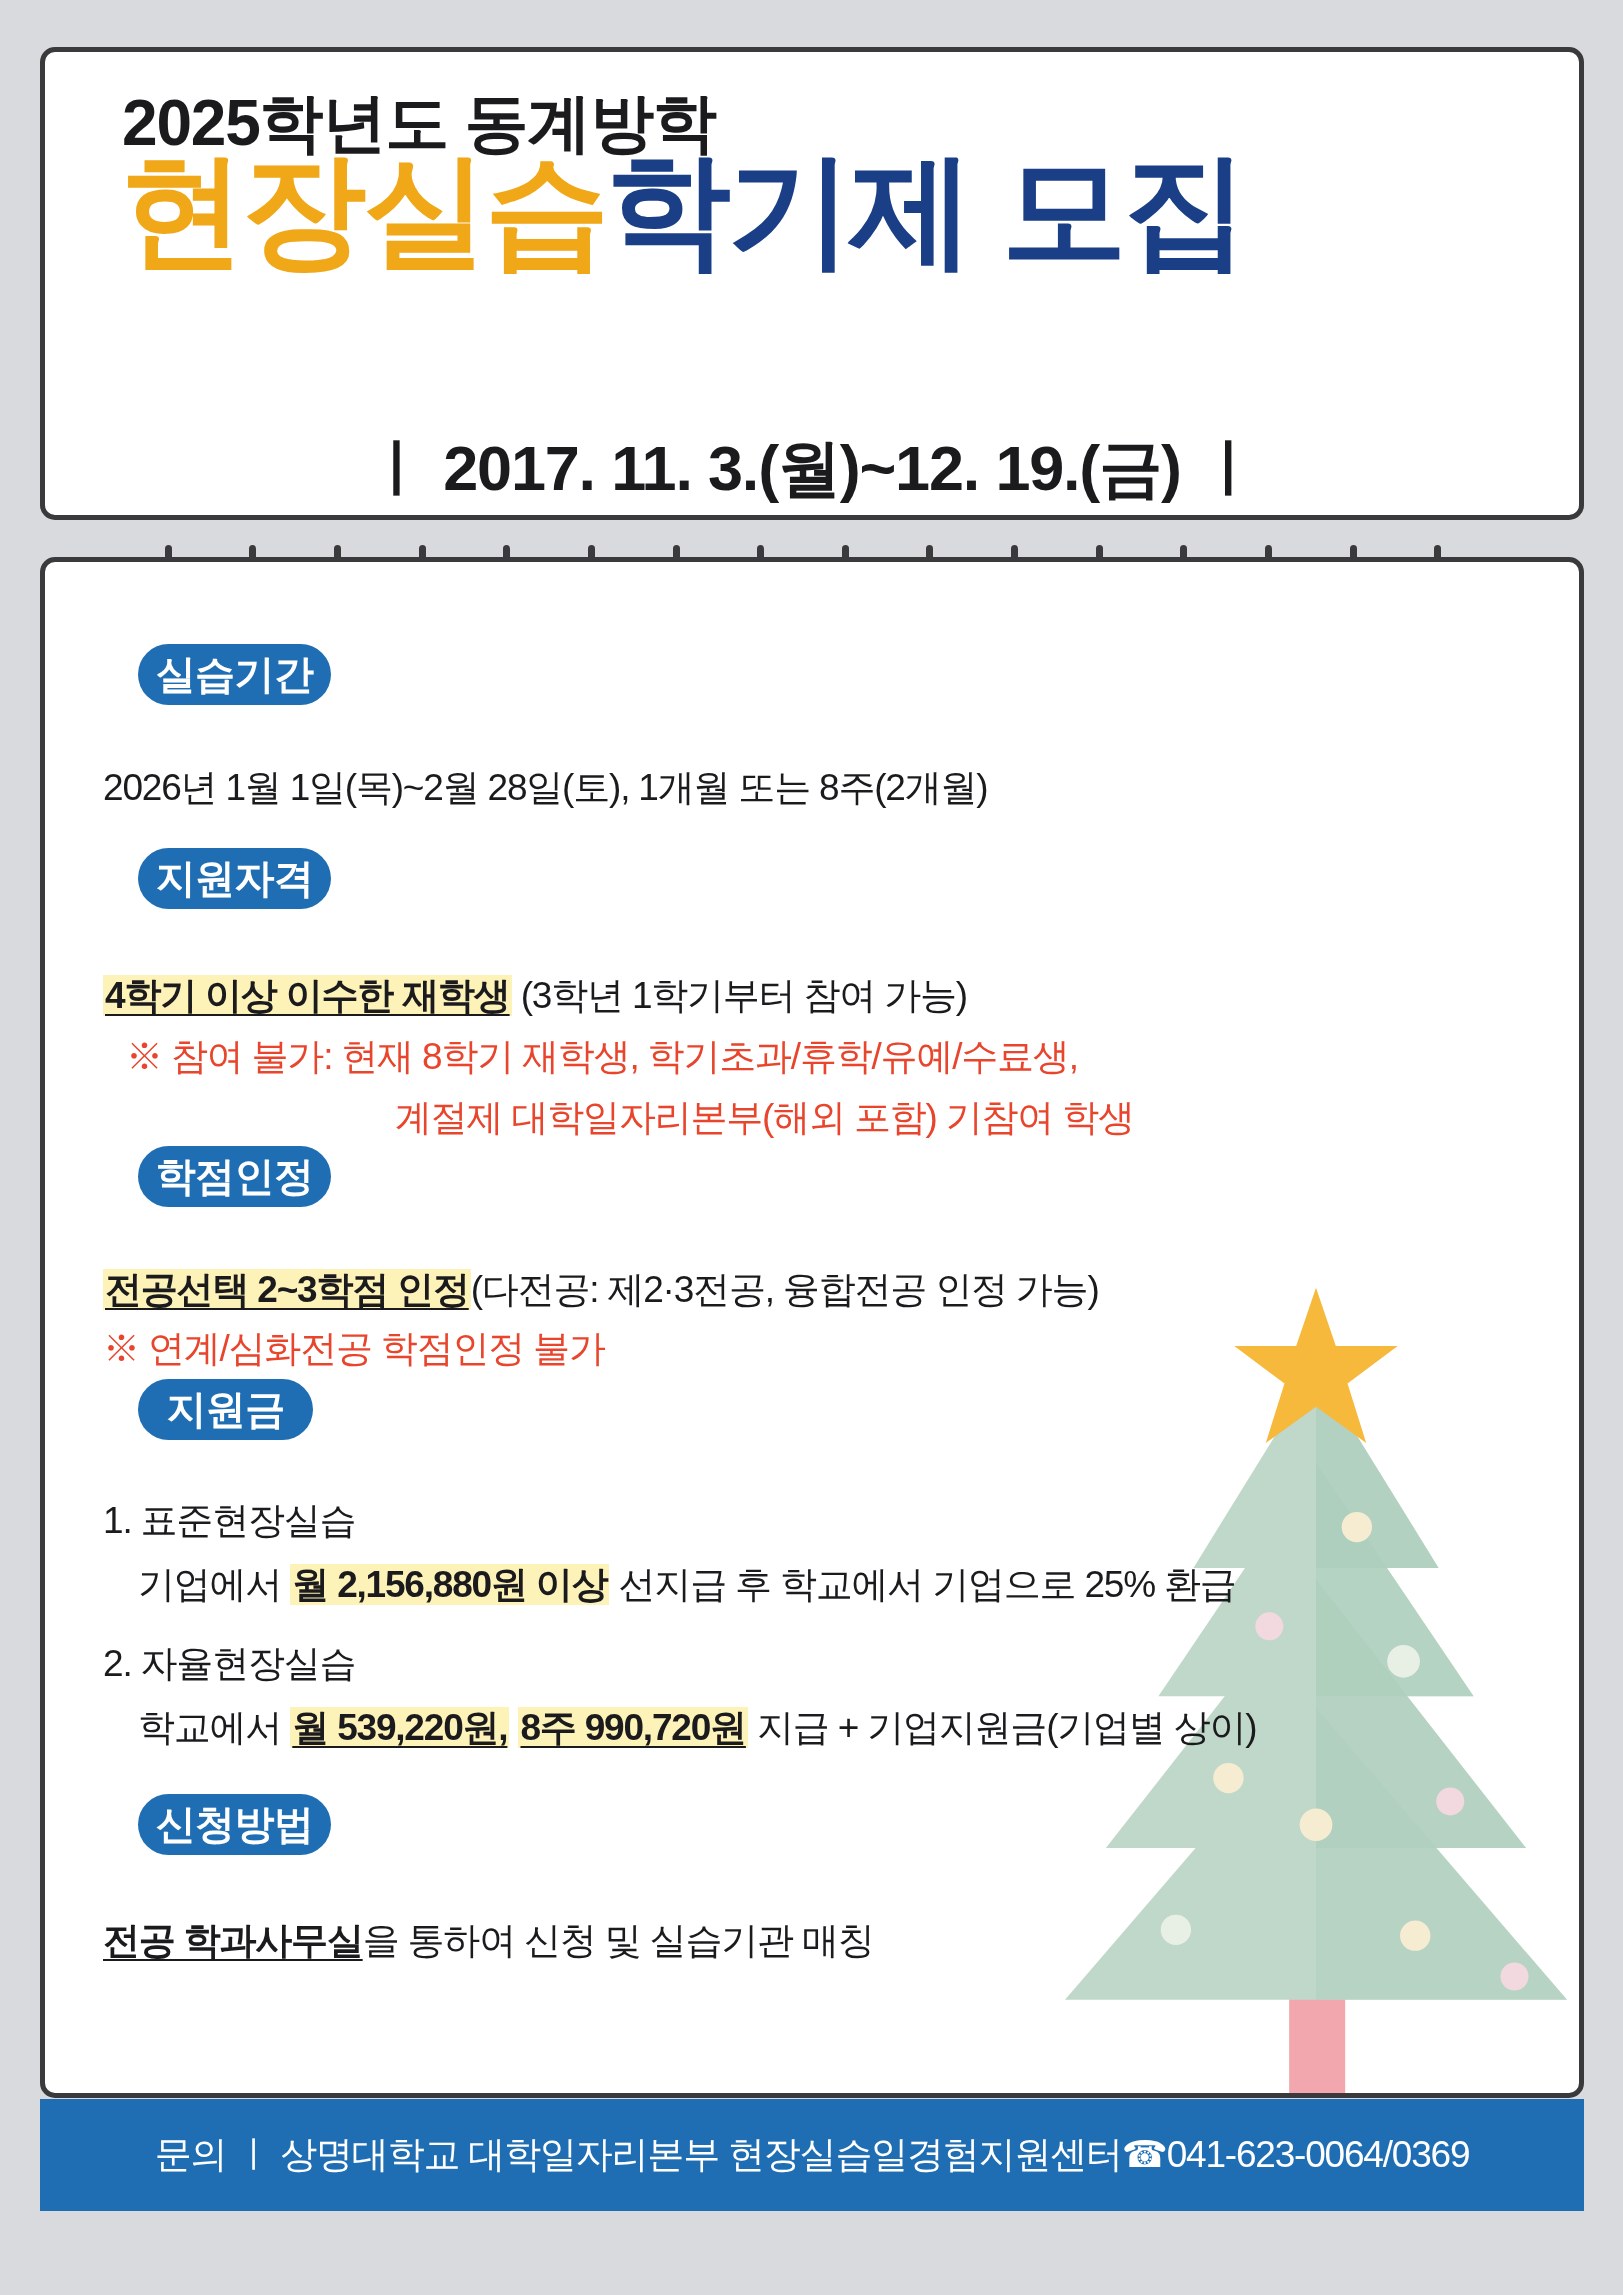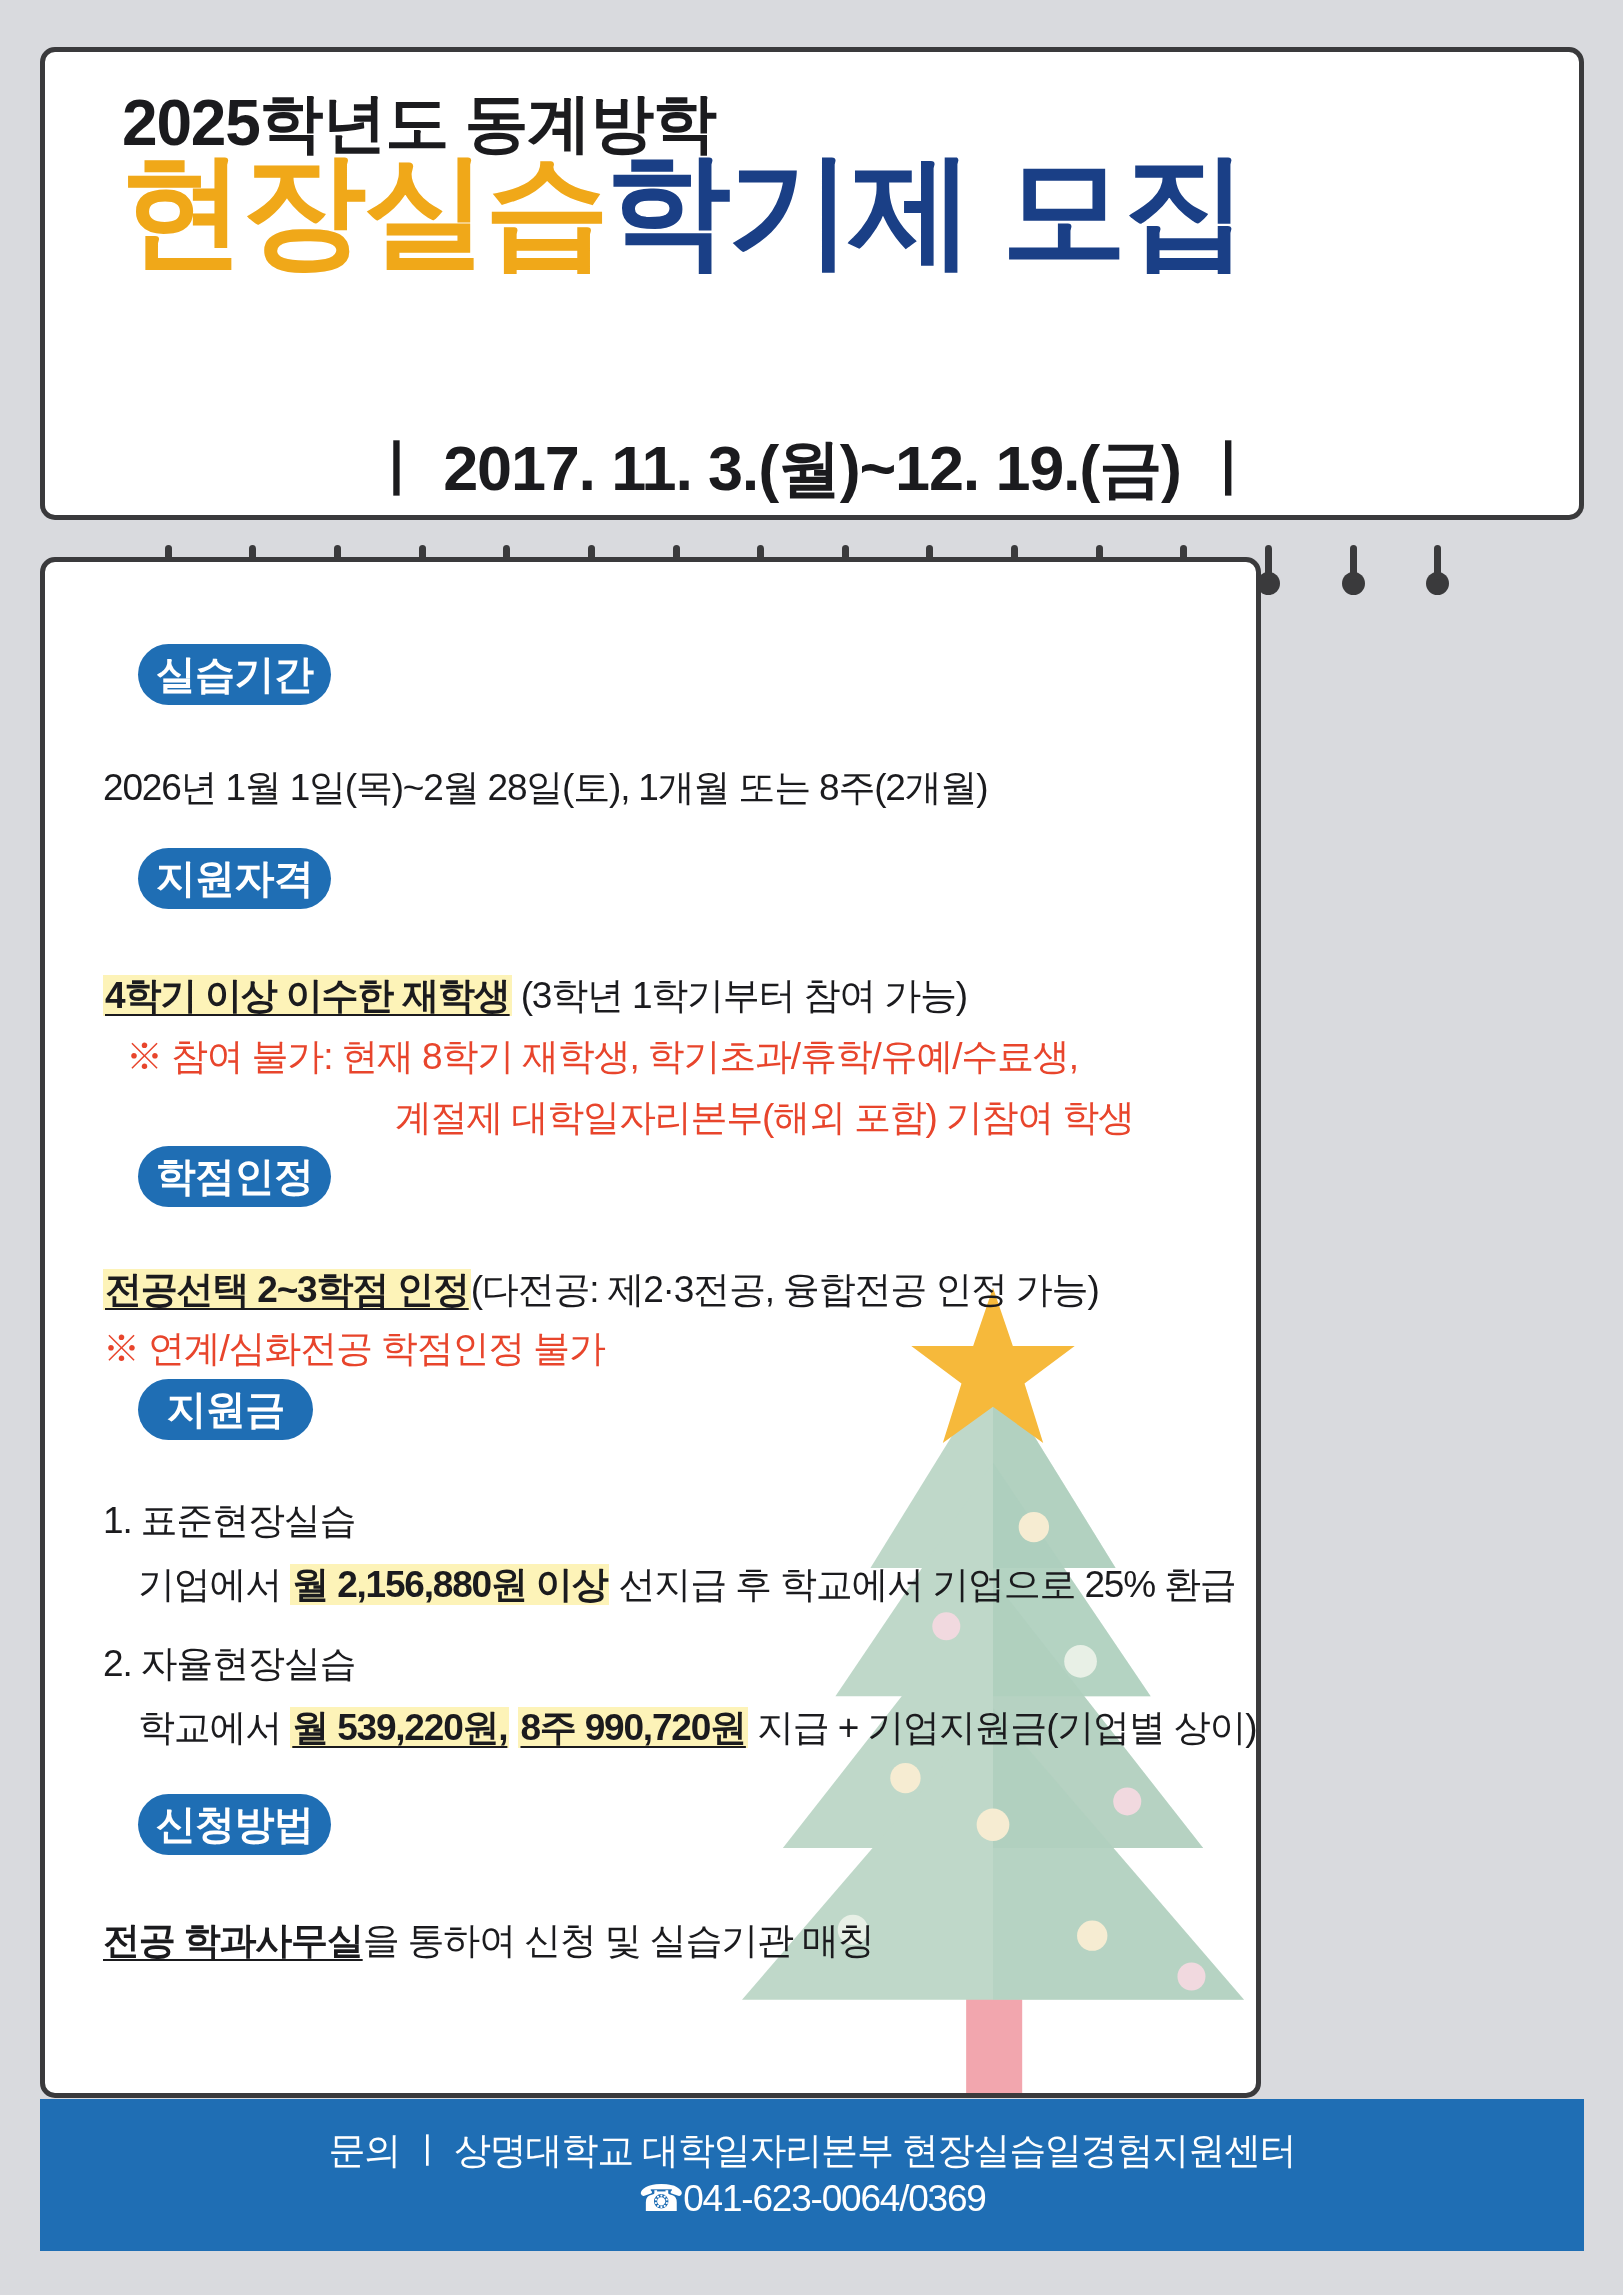--- a/index.html
+++ b/index.html
@@ -68,21 +68,21 @@
     color: #1b1b1e;
     letter-spacing: -1.2px;
     white-space: nowrap;
   }
 
   
   .body-card {
     position: absolute;
     left: 40px;
     top: 557px;
-    width: 1221px;
+    width: 1544px;
     height: 1541px;
     background: #ffffff;
     border: 5.3px solid #3a3a3c;
     border-radius: 15px;
     box-sizing: border-box;
     overflow: hidden;
   }
 
   
   .binding {
@@ -156,25 +156,25 @@
     text-decoration-thickness: 2.3px;
   }
   .bold { font-weight: bold; }
 
   
   .footer {
     position: absolute;
     left: 40px;
     top: 2099px;
     width: 1544px;
-    height: 152px;
+    height: 112px;
     background: #1f6eb4;
     box-sizing: border-box;
     display: flex;
-    flex-direction: column;
+    flex-direction: row;
     align-items: center;
     justify-content: center;
   }
   .footer-line {
     color: #ffffff;
     font-size: 37px;
     letter-spacing: -1.2px;
     white-space: nowrap;
     line-height: 1.3;
   }

